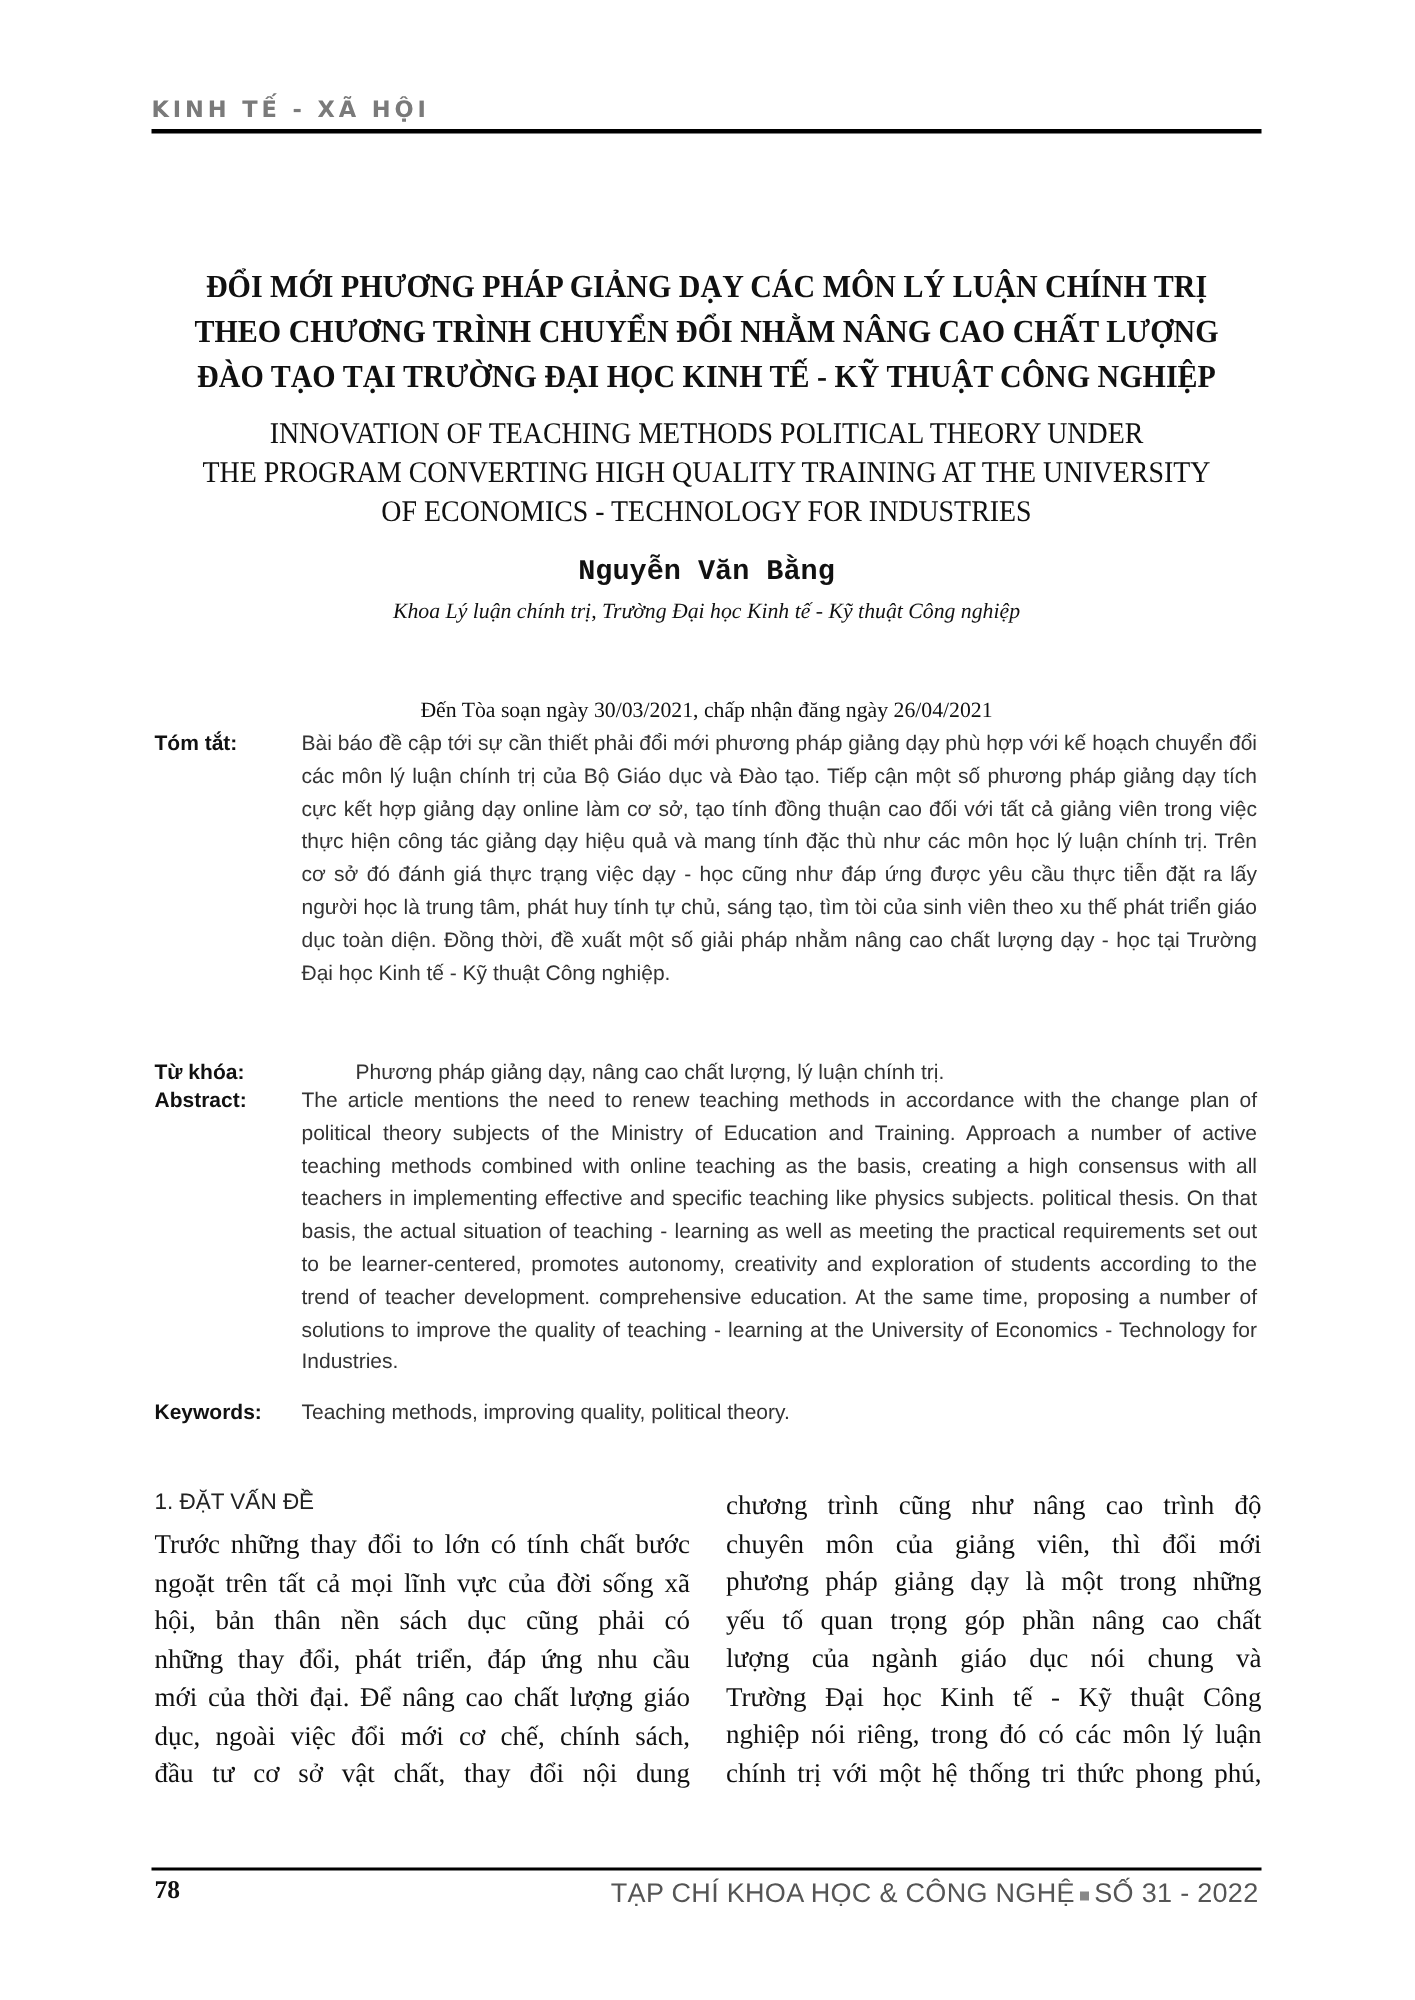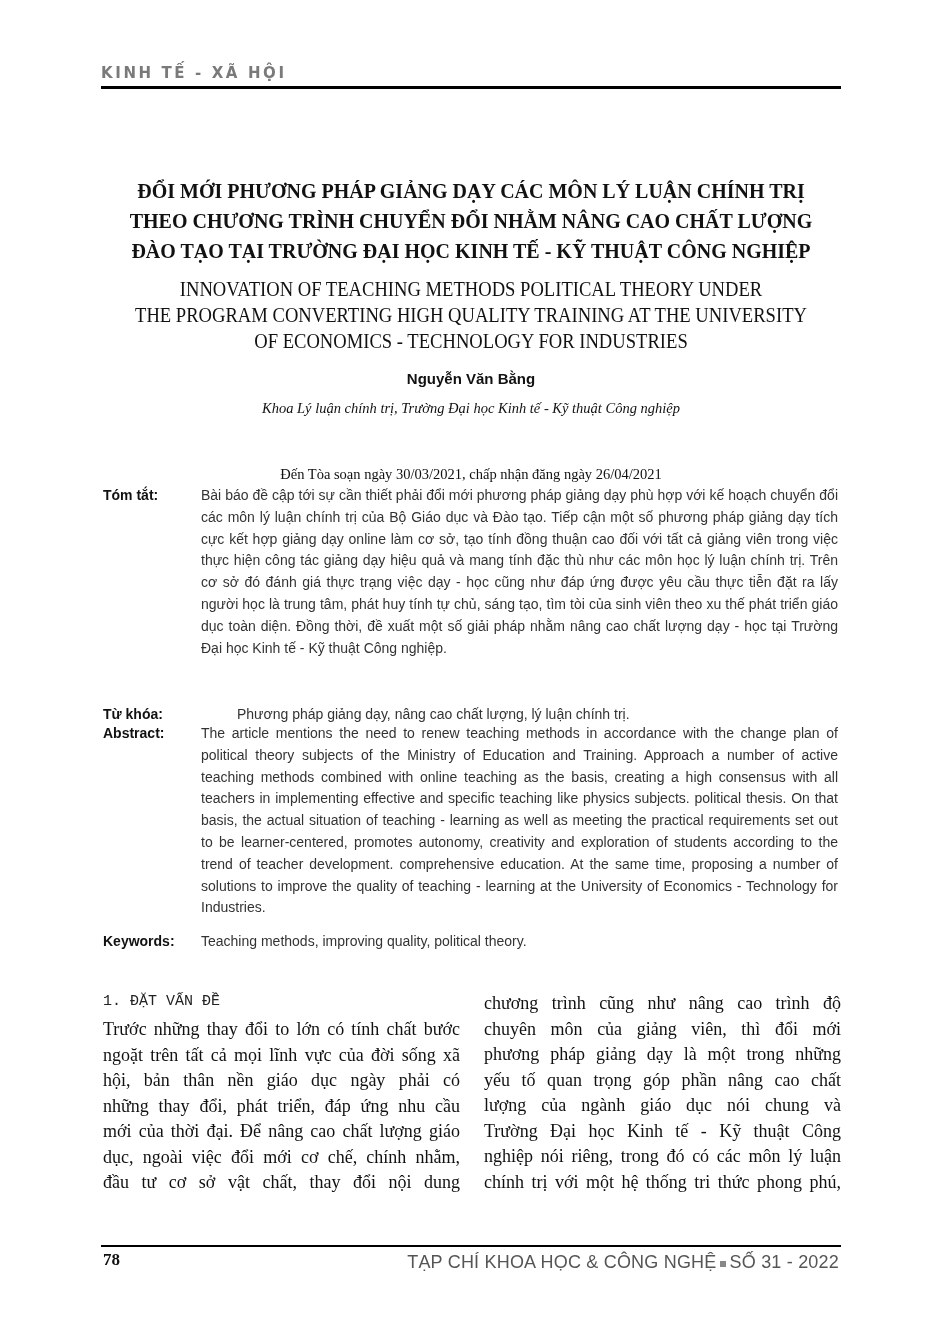--- a/index.html
+++ b/index.html
@@ -20,21 +20,21 @@
       text-align: center; font-family: "Liberation Serif", serif; font-weight: bold;
       font-size: 21.5px; line-height: 30px; color: #111; transform: scaleX(0.93); transform-origin: center top;
     }
     .title-en {
       position: absolute; left: 100px; top: 276px; width: 742px;
       text-align: center; font-family: "Liberation Serif", serif;
       font-size: 20px; line-height: 26px; color: #111; transform: scaleX(0.93); transform-origin: center top;
     }
     .author {
       position: absolute; left: 100px; top: 370px; width: 742px; text-align: center;
-      font-family: Liberation Sans, sans-serif; font-weight: bold; font-size: 15px;
+      font-family: Liberation Mono, monospace; font-weight: bold; font-size: 19px;
     }
     .affiliation {
       position: absolute; left: 100px; top: 400px; width: 742px; text-align: center;
       font-family: "Liberation Serif", serif; font-style: italic; font-size: 14.5px;
     }
     .dates {
       position: absolute; left: 100px; top: 428px; width: 742px; text-align: center;
       font-family: "Liberation Serif", serif; font-size: 14.5px; margin-top: 38px;
     }
     .meta-block { position: absolute; left: 103px; width: 735px; display: flex; }
@@ -46,21 +46,21 @@
       flex: 1; font-family: "Liberation Sans", sans-serif; font-size: 14px;
       line-height: 21.8px; color: #333; text-align: justify;
     }
     .meta-label { line-height: 21.8px; }
     #abstract-vi { top: 485px; }
     #keywords-vi { top: 704px; gap: 36px; }
     #abstract-en { top: 723px; }
     #keywords-en { top: 931px; }
     .section-heading {
       position: absolute; left: 103px; top: 993px;
-      font-family: Liberation Mono, monospace; font-size: 15px; color: #222;
+      font-family: Liberation Sans, sans-serif; font-size: 15px; color: #222;
     }
     .col {
       position: absolute; width: 357px;
       font-family: "Liberation Serif", serif; font-size: 18px; line-height: 25.5px;
       text-align: justify; text-align-last: justify; color: #111;
     }
     #col-left { left: 103px; top: 1017px; }
     #col-right { left: 484px; top: 991px; }
     .col .line { display: block; }
     .footer-rule { position: absolute; left: 101px; top: 1245px; width: 740px; height: 1.5px; background: #000; }
@@ -116,24 +116,24 @@
 <div class="meta-block" id="keywords-en">
   <div class="meta-label">Keywords:</div>
   <div class="meta-text">Teaching methods, improving quality, political theory.</div>
 </div>
 
 <div class="section-heading">1. ĐẶT VẤN ĐỀ</div>
 
 <div class="col" id="col-left">
   <span class="line">Trước những thay đổi to lớn có tính chất bước</span>
   <span class="line">ngoặt trên tất cả mọi lĩnh vực của đời sống xã</span>
-  <span class="line">hội, bản thân nền giáo dục ngày phải có</span>
+  <span class="line">hội, bản thân nền sách dục cũng phải có</span>
   <span class="line">những thay đổi, phát triển, đáp ứng nhu cầu</span>
   <span class="line">mới của thời đại. Để nâng cao chất lượng giáo</span>
-  <span class="line">dục, ngoài việc đổi mới cơ chế, chính nhằm,</span>
+  <span class="line">dục, ngoài việc đổi mới cơ chế, chính sách,</span>
   <span class="line">đầu tư cơ sở vật chất, thay đổi nội dung</span>
 </div>
 
 <div class="col" id="col-right">
   <span class="line">chương trình cũng như nâng cao trình độ</span>
   <span class="line">chuyên môn của giảng viên, thì đổi mới</span>
   <span class="line">phương pháp giảng dạy là một trong những</span>
   <span class="line">yếu tố quan trọng góp phần nâng cao chất</span>
   <span class="line">lượng của ngành giáo dục nói chung và</span>
   <span class="line">Trường Đại học Kinh tế - Kỹ thuật Công</span>

